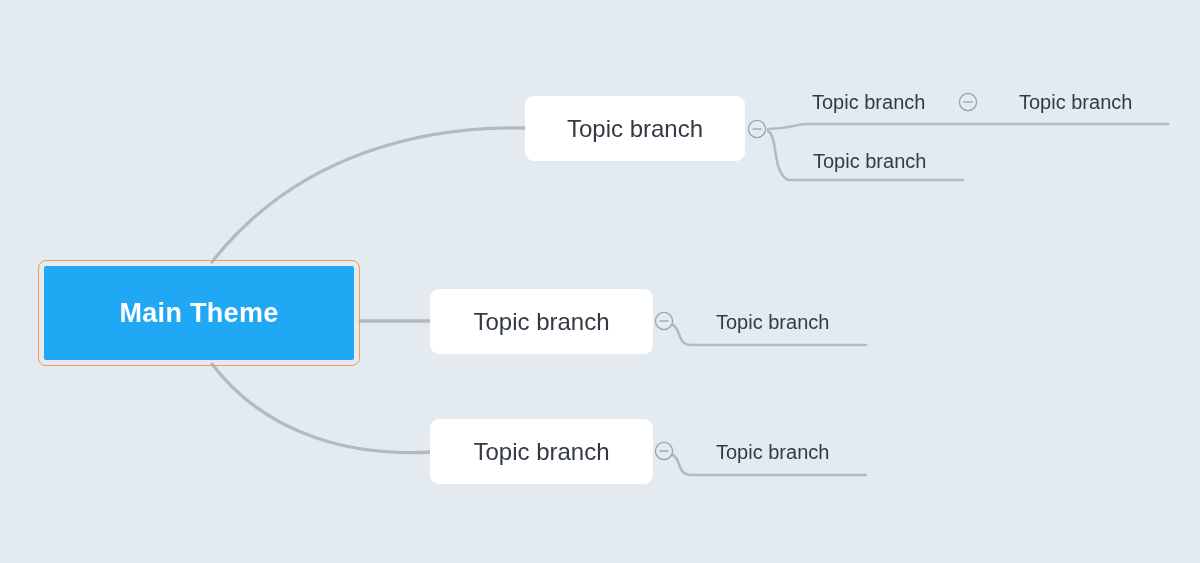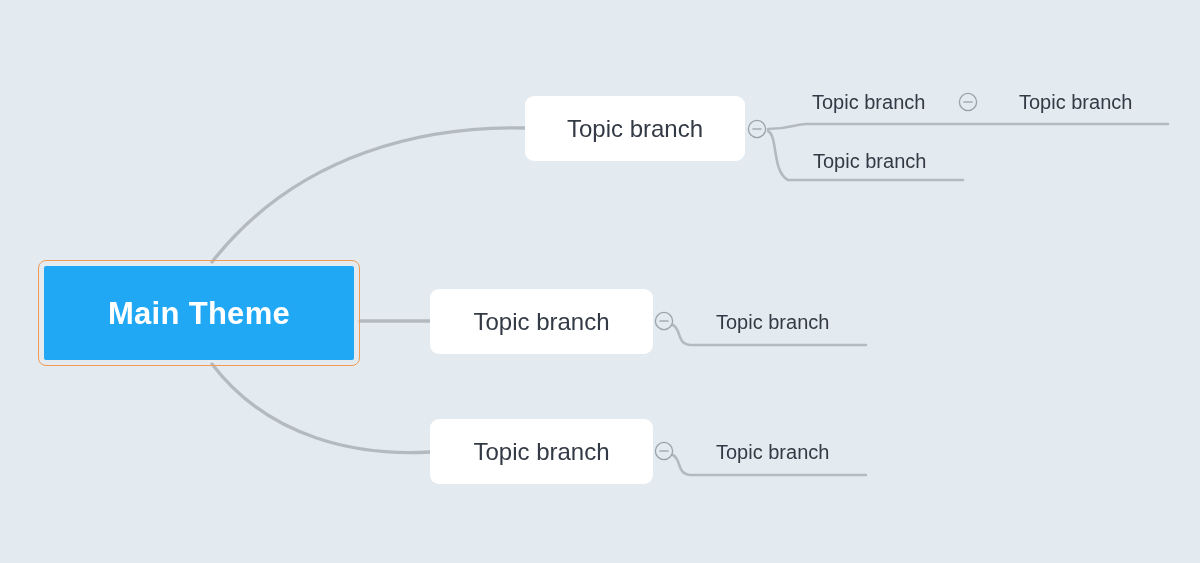--- a/index.html
+++ b/index.html
@@ -50,21 +50,21 @@
     height: 100%;
     box-sizing: border-box;
     background: #21a8f4;
     border-radius: 2px;
     display: flex;
     align-items: center;
     justify-content: center;
   }
   .root-label {
     color: #ffffff;
-    font-size: 31px;
+    font-size: 27px;
     font-weight: bold;
     letter-spacing: 0.3px;
     line-height: 1;
     white-space: nowrap;
   }
 
   
   .branch-node {
     position: absolute;
     box-sizing: border-box;

